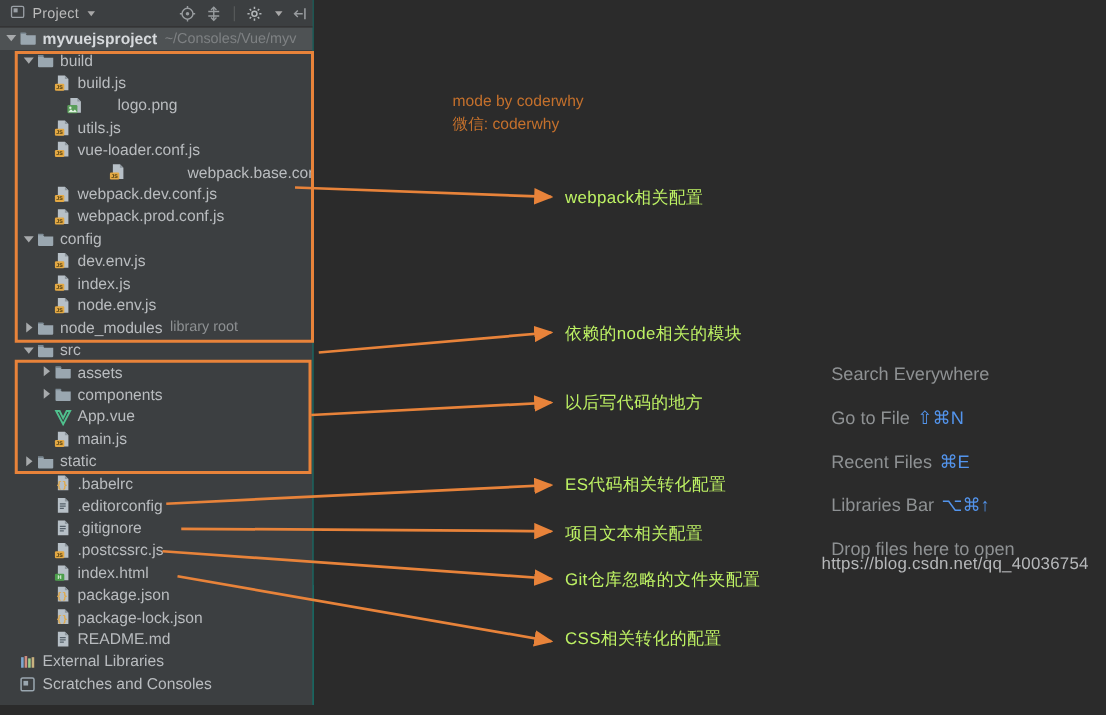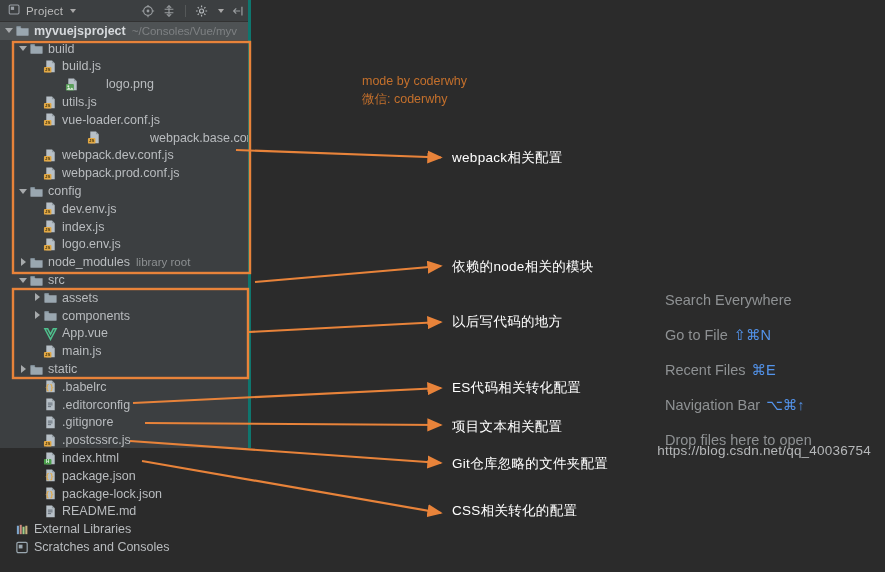--- a/index.html
+++ b/index.html
@@ -17,23 +17,23 @@
   #app {
     position: relative;
     width: 885px; height: 572px;
     background: #2b2b2b;
   }
 
   
   #project-panel {
     position: absolute;
     left: 0; top: 0;
-    width: 251px; height: 448px;
+    width: 251px; height: 564px;
     background: #3c3f41;
-    border-right: 3px solid #0f766e;
+    border-right: 1px solid #0f766e;
   }
   #project-toolbar {
     position: relative;
     height: 22px;
     background: #3c3f41;
     border-bottom: 1px solid #323232;
     display: flex;
     align-items: center;
     padding: 0 4px;
   }
@@ -151,21 +151,21 @@
 
   
   #annot-svg {
     position: absolute;
     left: 0; top: 0;
     width: 885px; height: 572px;
     pointer-events: none;
   }
   .anno-text {
     position: absolute;
-    color: #ffffff;
+    color: #bef264;
     font-size: 13.5px;
     white-space: nowrap;
     letter-spacing: .3px;
   }
   .anno-credit {
     position: absolute;
     color: #c4702c;
     font-size: 12.5px;
     white-space: nowrap;
     line-height: 18px;
@@ -243,21 +243,21 @@
         <div class="row" style="padding-left: 32px;">
           <span class="arrow "></span>
           <span class="ico"><svg width="15" height="15" viewBox="0 0 16 16">
               <path d="M3.5 1.5h6l3 3v9.5h-9z" fill="#b7c0c7"></path>
               <path d="M9.5 1.5l3 3h-3z" fill="#8d969d"></path>
               <rect x="1" y="8.5" width="8" height="6" rx="1" fill="#e3a843"></rect>
               <text x="5" y="13.2" font-size="4.6" text-anchor="middle" fill="#4a3a10" font-family="sans-serif" font-weight="bold">JS</text>
             </svg></span>
           <span class="name">build.js</span>
         </div>
-        <div class="row" style="padding-left: 32px; gap: 22px;">
+        <div class="row" style="padding-left: 20px; gap: 22px;">
           <span class="arrow "></span>
           <span class="ico"><svg width="15" height="15" viewBox="0 0 16 16">
               <path d="M3.5 1.5h6l3 3v9.5h-9z" fill="#b7c0c7"></path>
               <path d="M9.5 1.5l3 3h-3z" fill="#8d969d"></path>
               <rect x="1" y="7.5" width="8.5" height="7" rx="1" fill="#5a9e5a"></rect>
               <circle cx="3.5" cy="9.8" r="1" fill="#dff0df"></circle>
               <path d="M1.6 13.6l2.4-2.6 1.8 1.8 1.6-1.6 1.8 2.4z" fill="#dff0df"></path>
             </svg></span>
           <span class="name">logo.png</span>
         </div>
@@ -340,21 +340,21 @@
           <span class="name">index.js</span>
         </div>
         <div class="row" style="padding-left: 32px;">
           <span class="arrow "></span>
           <span class="ico"><svg width="15" height="15" viewBox="0 0 16 16">
               <path d="M3.5 1.5h6l3 3v9.5h-9z" fill="#b7c0c7"></path>
               <path d="M9.5 1.5l3 3h-3z" fill="#8d969d"></path>
               <rect x="1" y="8.5" width="8" height="6" rx="1" fill="#e3a843"></rect>
               <text x="5" y="13.2" font-size="4.6" text-anchor="middle" fill="#4a3a10" font-family="sans-serif" font-weight="bold">JS</text>
             </svg></span>
-          <span class="name">logo.env.js</span>
+          <span class="name">node.env.js</span>
         </div>
         <div class="row" style="padding-left: 18px;">
           <span class="arrow collapsed"></span>
           <span class="ico"><svg width="15" height="15" viewBox="0 0 16 16">
               <path d="M1.5 4.2h4.2l1.1 1.3h7.7v7.2a.9.9 0 0 1-.9.9H2.4a.9.9 0 0 1-.9-.9z" fill="#9aa7b0"></path>
               <path d="M1.5 3.2h4.3l1.1 1.3H1.5z" fill="#7d8b95"></path>
             </svg></span>
           <span class="name">node_modules</span>
           <span class="sub lib">library root</span>
         </div>
@@ -500,21 +500,21 @@
           <span class="name">Scratches and Consoles</span>
         </div>
       </div>
   </div>
 
   <div id="editor-area">
     <div id="empty-hints">
         <div class="hint"><span>Search Everywhere</span></div>
         <div class="hint"><span>Go to File</span><span class="keys">⇧⌘N</span></div>
         <div class="hint"><span>Recent Files</span><span class="keys">⌘E</span></div>
-        <div class="hint"><span>Navigation Bar</span><span class="keys">⌥⌘↑</span></div>
+        <div class="hint"><span>Libraries Bar</span><span class="keys">⌥⌘↑</span></div>
         <div class="hint"><span>Drop files here to open</span></div>
       </div>
     <div id="watermark">https://blog.csdn.net/qq_40036754</div>
   </div>
 
   <svg id="annot-svg" viewBox="0 0 885 572">
     <defs>
       <marker id="arrowhead" markerWidth="7" markerHeight="6" refX="6.2" refY="3" orient="auto">
         <polygon points="0 0, 7 3, 0 6" fill="#e8833a"></polygon>
       </marker>

